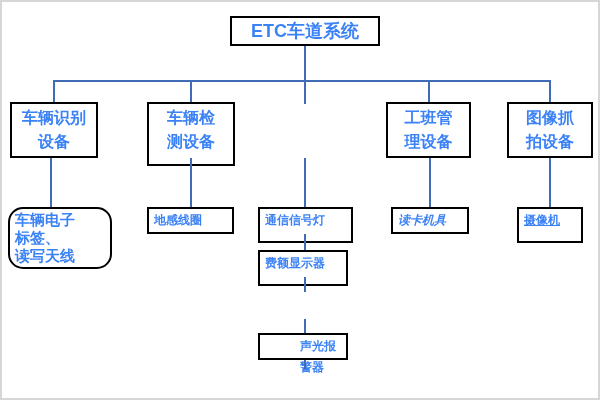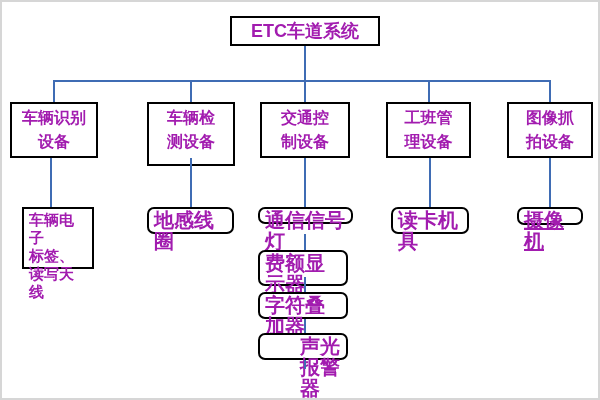--- a/index.html
+++ b/index.html
@@ -11,42 +11,41 @@
     background: #ffffff;
     border: 2px solid #d6d6d6;
     font-family: "Liberation Sans", "DejaVu Sans", sans-serif;
     overflow: hidden;
   }
   .box {
     position: absolute;
     box-sizing: border-box;
     border: 2px solid #000000;
     background: #ffffff;
-    color: #a21caf;
+    color: #3b82f6;
     font-weight: bold;
     white-space: pre-line;
     text-align: left;
   }
   .root {
     font-size: 18px;
     line-height: 22px;
     text-align: center;
     padding: 2px 4px;
   }
   .lvl2 {
     font-size: 16px;
     line-height: 24px;
     padding: 2px 6px;
     text-align: center;
   }
   .leaf {
-    font-size: 20px;
+    font-size: 12px;
     line-height: 21px;
     padding: 1px 5px;
-    border-radius: 7px;
   }
   .leaf3 {
     font-size: 15px;
     line-height: 18px;
     padding: 2px 5px;
   }
   .line {
     position: absolute;
     background: #3f6cb4;
   }
@@ -65,45 +64,42 @@
   <div class="line" style="left: 51px; top: 78px; width: 2px; height: 24px; background: rgb(63, 108, 180);"></div>
   <div class="line" style="left: 188px; top: 78px; width: 2px; height: 24px; background: rgb(63, 108, 180);"></div>
   <div class="line" style="left: 302px; top: 78px; width: 2px; height: 24px; background: rgb(63, 108, 180);"></div>
   <div class="line" style="left: 426px; top: 78px; width: 2px; height: 24px; background: rgb(63, 108, 180);"></div>
   <div class="line" style="left: 547px; top: 78px; width: 2px; height: 24px; background: rgb(63, 108, 180);"></div>
 
   <div class="box lvl2" style="left:8px; top:100px; width:88px; height:56px;">车辆识别
 设备</div>
   <div class="box lvl2" style="left:145px; top:100px; width:88px; height:64px;">车辆检
 测设备</div>
-  <div class="box lvl2" style="left:258px; top:100px; width:90px; height:56px;">交通控
-制设备</div>
   <div class="box lvl2" style="left:384px; top:100px; width:85px; height:56px;">工班管
 理设备</div>
   <div class="box lvl2" style="left:505px; top:100px; width:86px; height:56px;">图像抓
 拍设备</div>
 
   <div class="line" style="left: 48px; top: 156px; width: 2px; height: 49px; background: rgb(63, 108, 180);"></div>
   <div class="line" style="left: 188px; top: 156px; width: 2px; height: 49px; background: rgb(63, 108, 180);"></div>
   <div class="line" style="left: 302px; top: 156px; width: 2px; height: 49px; background: rgb(63, 108, 180);"></div>
   <div class="line" style="left: 427px; top: 156px; width: 2px; height: 49px; background: rgb(63, 108, 180);"></div>
   <div class="line" style="left: 547px; top: 156px; width: 2px; height: 49px; background: rgb(63, 108, 180);"></div>
 
-  <div class="box leaf3" style="left:20px; top:205px; width:72px; height:62px;">车辆电子
+  <div class="box leaf3" style="left:6px; top:205px; width:104px; height:62px;border-radius:15px;">车辆电子
 标签、
 读写天线</div>
 
   <div class="box leaf" style="left:145px; top:205px; width:87px; height:27px;">地感线圈</div>
 
-  <div class="box leaf" style="left:256px; top:205px; width:95px; height:17px;">通信信号灯</div>
+  <div class="box leaf" style="left:256px; top:205px; width:95px; height:36px;">通信信号灯</div>
   <div class="line" style="left: 302px; top: 232px; width: 2px; height: 16px; background: rgb(63, 108, 180);"></div>
   <div class="box leaf" style="left:256px; top:248px; width:90px; height:36px;">费额显示器</div>
   <div class="line" style="left: 302px; top: 275px; width: 2px; height: 15px; background: rgb(63, 108, 180);"></div>
-  <div class="box leaf" style="left:256px; top:290px; width:90px; height:27px;">字符叠加器</div>
   <div class="line" style="left: 302px; top: 317px; width: 2px; height: 14px; background: rgb(63, 108, 180);"></div>
   <div class="box leaf" style="left:256px; top:331px; width:90px; height:27px;padding-left:40px;">声光报警器</div>
   <div class="line" style="left: 302px; top: 358px; width: 2px; height: 9px; background: rgb(63, 108, 180);"></div>
 
-  <div class="box leaf" style="left:389px; top:205px; width:78px; height:27px;">读卡机具</div>
+  <div class="box leaf" style="left:389px; top:205px; width:78px; height:27px;font-style:italic;">读卡机具</div>
 
-  <div class="box leaf" style="left:515px; top:205px; width:66px; height:18px;text-decoration:underline;">摄像机</div>
+  <div class="box leaf" style="left:515px; top:205px; width:66px; height:36px;text-decoration:underline;">摄像机</div>
 
 </div>
 
 </body></html>

